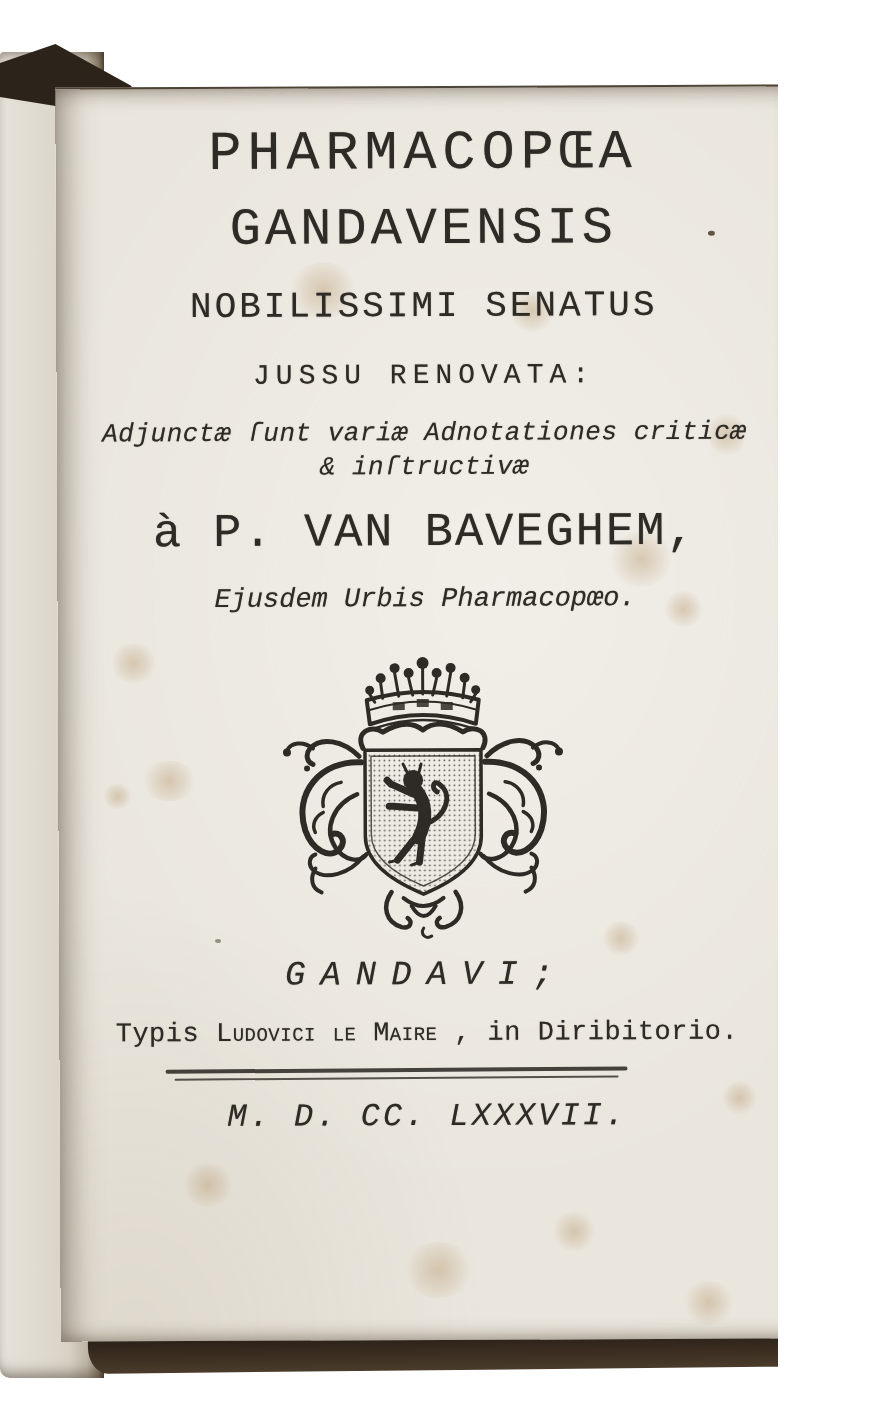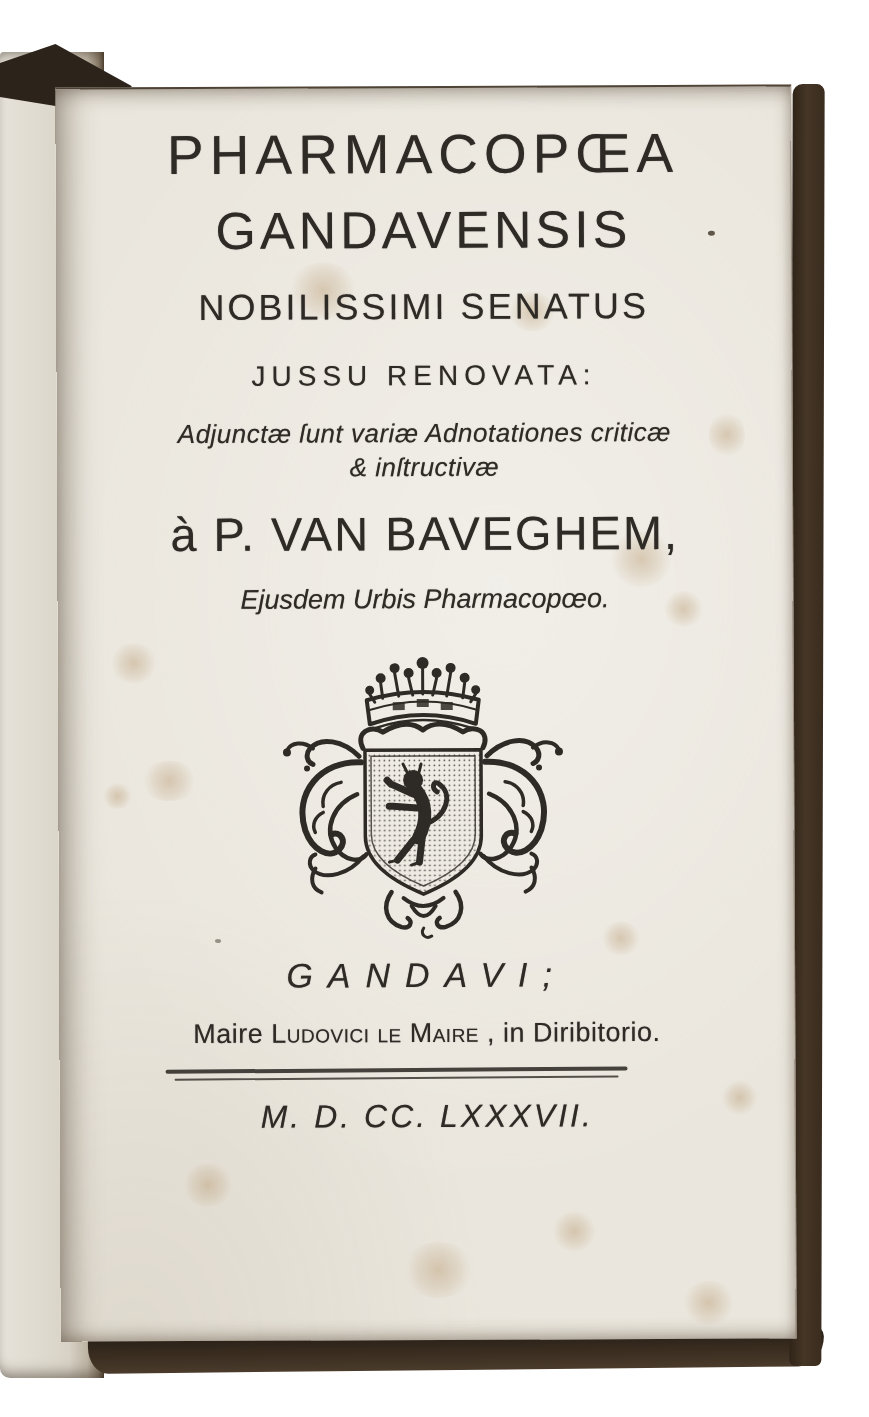--- a/index.html
+++ b/index.html
@@ -7,24 +7,24 @@
     --paper:#eae6dd;
     --paper-dark:#d8d2c5;
     --flyleaf:#ded9cf;
     --board:#3e3023;
     --ink:#2e2a25;
     --foxing:#b08e5f;
   }
   html,body{margin:0;padding:0;background:var(--background);}
   .photo{
     position:relative;
-    width:869px;height:1417px;
+    width:778px;height:1417px;
     background:var(--background);
     overflow:hidden;
-    font-family:Liberation Sans, sans-serif;
+    font-family:Liberation Mono, monospace;
   }
   
   .flyleaf{
     position:absolute;left:0;top:52px;width:104px;height:1326px;
     background:linear-gradient(90deg,
       #e6e2da 0%, #dfdacf 40%, #d8d2c6 66%, #bdb4a4 84%, #877a66 95%, #504333 100%);
     border-radius:4px 0 0 10px;
     box-shadow:inset 0 10px 12px -8px rgba(60,48,35,.55),
                inset 0 -12px 14px -8px rgba(60,48,35,.55);
   }
@@ -212,21 +212,21 @@
           <path class="ink" stroke-width="4" d="M148,262 Q160,282 172,262"></path>
           <path class="ink" stroke-width="4.5" d="M128,248 C118,262 122,278 138,283 C146,285 150,278 144,274"></path>
           <path class="ink" stroke-width="4.5" d="M192,248 C202,262 198,278 182,283 C174,285 170,278 176,274"></path>
           <path class="ink" stroke-width="3" d="M160,284 C156,290 162,296 168,292"></path>
         </g>
       </svg>
     </div>
 
     <div class="l city">GANDAVI;</div>
 
-    <div class="l printer"><span>Maire </span><span class="sc">Ludovici le Maire</span><span> , in Diribitorio.</span></div>
+    <div class="l printer"><span>Typis </span><span class="sc">Ludovici le Maire</span><span> , in Diribitorio.</span></div>
 
     <div class="rule">
       <div class="rule-top"></div>
       <div class="rule-bot"></div>
     </div>
 
     <div class="l year">M. D. CC. LXXXVII.</div>
 
   </div>
 </div>

